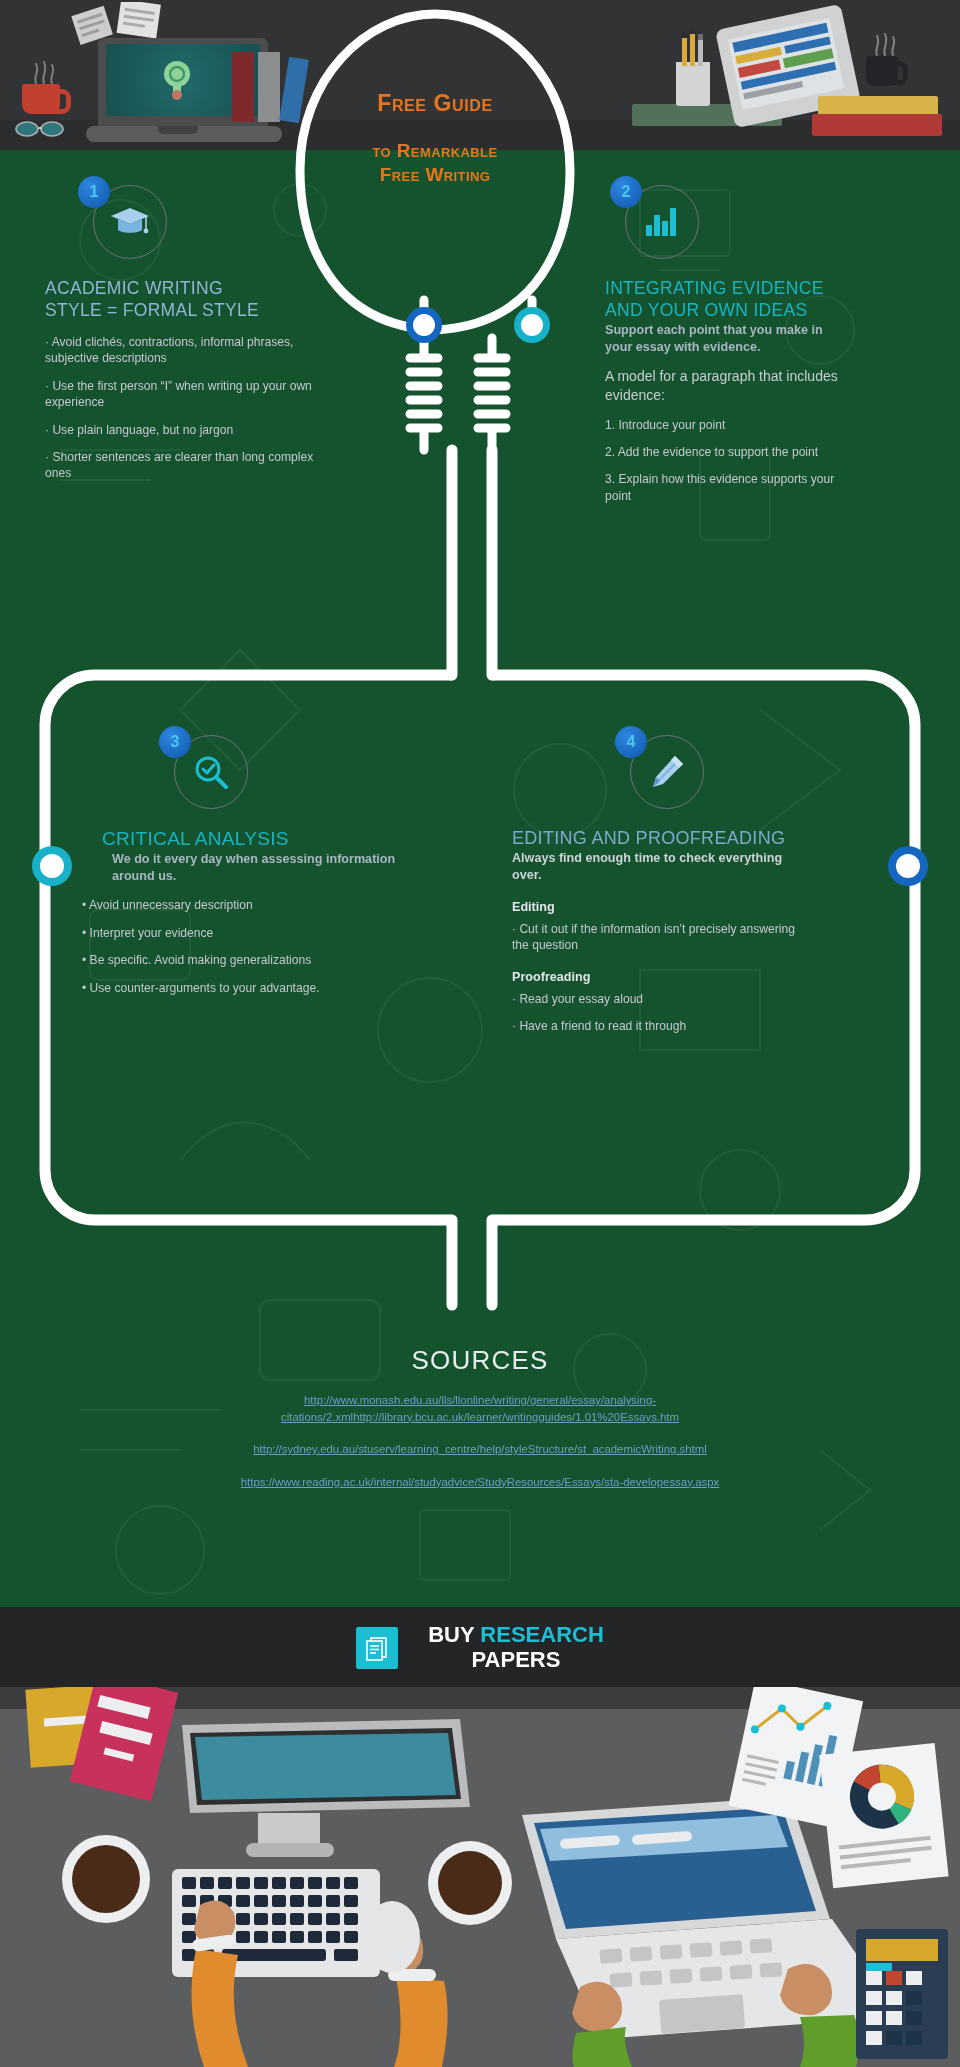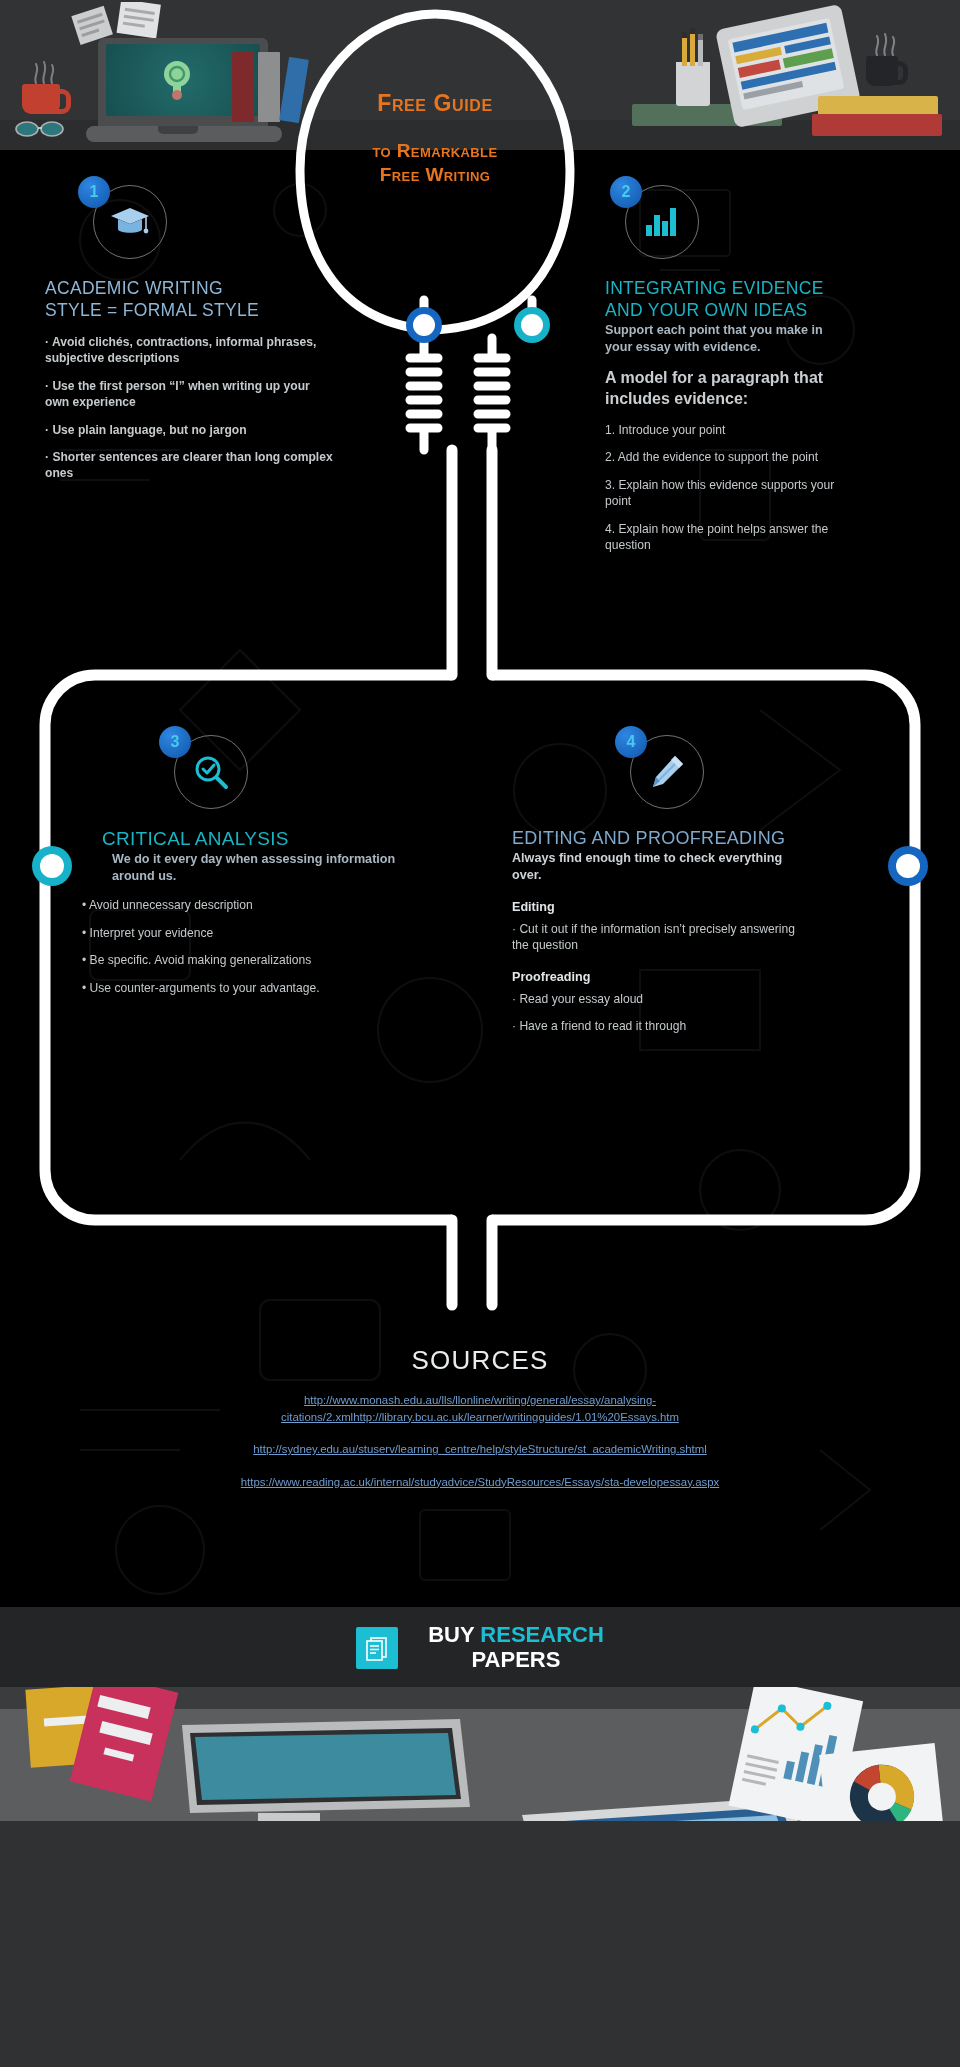--- a/index.html
+++ b/index.html
@@ -3,23 +3,23 @@
 <meta charset="utf-8">
 <style>
   * { box-sizing: border-box; margin: 0; padding: 0; }
   html, body {
     background: #2f3133;
     font-family: "Liberation Sans", sans-serif;
   }
   #page {
     position: relative;
     width: 960px;
-    height: 1821px;
+    height: 2067px;
     overflow: hidden;
-    background: #000000;
+    background: #14532d;
     padding-left: 19px;
   }
 
   
   .top-band {
     position: absolute; left: 0; top: 0; width: 960px; height: 150px;
     background: #313335;
     overflow: hidden;
   }
   .desk-line { position: absolute; left:0; top: 120px; width: 960px; height: 30px; background:#2b2d2f; }
@@ -73,21 +73,21 @@
     display:flex; align-items:center; justify-content:center;
     background-image: radial-gradient(circle at 35% 30%, #2e86e0 0%, #0f56ac 100%);
   }
   .sec-title { font-size:17.5px; line-height:1.28; letter-spacing:.3px; margin-top:18px; }
   .c-lightblue { color:#8fb6d6; }
   .c-teal { color:#18b4c4; }
   .c-steel { color:#7fa9cd; }
 
   .lead { font-size:12.6px; font-weight:bold; line-height:1.35; color:#a9b7c2; }
   .lead.white { color:#cdd3d7; }
-  .para { font-size:16px; line-height:1.35; color:#c9ced2; margin-top:11px;font-weight:bold;}
+  .para { font-size:14px; line-height:1.35; color:#c9ced2; margin-top:11px;}
   .bullets { margin-top:12px; }
   .bullets li { list-style:none; font-size:12.1px; line-height:1.36; color:#c5cacd; margin-bottom:11px;}
   .subhead { font-size:12.6px; font-weight:bold; color:#e2e6e9; margin-top:16px; margin-bottom:7px;}
 
   
   .sources { position:absolute; left:0; top:1345px; width:960px; text-align:center; }
   .sources h2 { font-size:26px; font-weight:normal; color:#e9ecee; letter-spacing:1.2px; }
   .src-link { display:block; color:#6e9dd0; font-size:11.4px; text-decoration:underline; line-height:1.45; margin-top:16px;}
 
   
@@ -256,21 +256,21 @@
         <path d="M20 2 L39 10 L20 18 L1 10 Z" fill="#a9cfee"></path>
         <path d="M8 13 V23 C8 28 32 28 32 23 V13 L20 18 Z" fill="#79b4e0"></path>
         <path d="M36 11 V24" stroke="#a9cfee" stroke-width="1.6"></path>
         <circle cx="36" cy="25" r="2.4" fill="#a9cfee"></circle>
       </svg>
     </div>
     <div class="sec-title c-lightblue">
       <div>ACADEMIC WRITING</div>
       <div>STYLE = FORMAL STYLE</div>
     </div>
-    <ul class="bullets" style="width:290px;font-weight:bold;">
+    <ul class="bullets" style="width:290px;">
       <li>·  Avoid clichés, contractions, informal phrases, subjective descriptions</li>
       <li>·  Use the first person “I” when writing up your own experience</li>
       <li>·  Use plain language, but no jargon</li>
       <li>·  Shorter sentences are clearer than long complex ones</li>
     </ul>
   </div>
 
   <div class="sec" style="left:605px; top:185px; width:320px;">
     <div class="icon-circle" style="margin-left:20px;">
       <div class="badge">2</div>
@@ -284,21 +284,20 @@
     <div class="sec-title c-teal">
       <div>INTEGRATING EVIDENCE</div>
       <div>AND YOUR OWN IDEAS</div>
     </div>
     <div class="lead" style="width:245px;">Support each point that you make in your essay with evidence.</div>
     <div class="para" style="width:250px;">A model for a paragraph that includes evidence:</div>
     <ul class="bullets" style="width:250px;">
       <li>1. Introduce your point</li>
       <li>2. Add the evidence to support the point</li>
       <li>3. Explain how this evidence supports your point</li>
-      <li>4. Explain how the point helps answer the question</li>
     </ul>
   </div>
 
   <div class="sec" style="left:112px; top:735px; width:330px;">
     <div class="icon-circle" style="margin-left:62px;">
       <div class="badge">3</div>
       <svg width="36" height="36" viewBox="0 0 36 36">
         <circle cx="15" cy="15" r="11" fill="none" stroke="#1cbed4" stroke-width="3"></circle>
         <path d="M10 15 l4 4 l7 -8" fill="none" stroke="#1cbed4" stroke-width="3" stroke-linecap="round" stroke-linejoin="round"></path>
         <path d="M23.5 23.5 L33 33" stroke="#1cbed4" stroke-width="4" stroke-linecap="round"></path>

